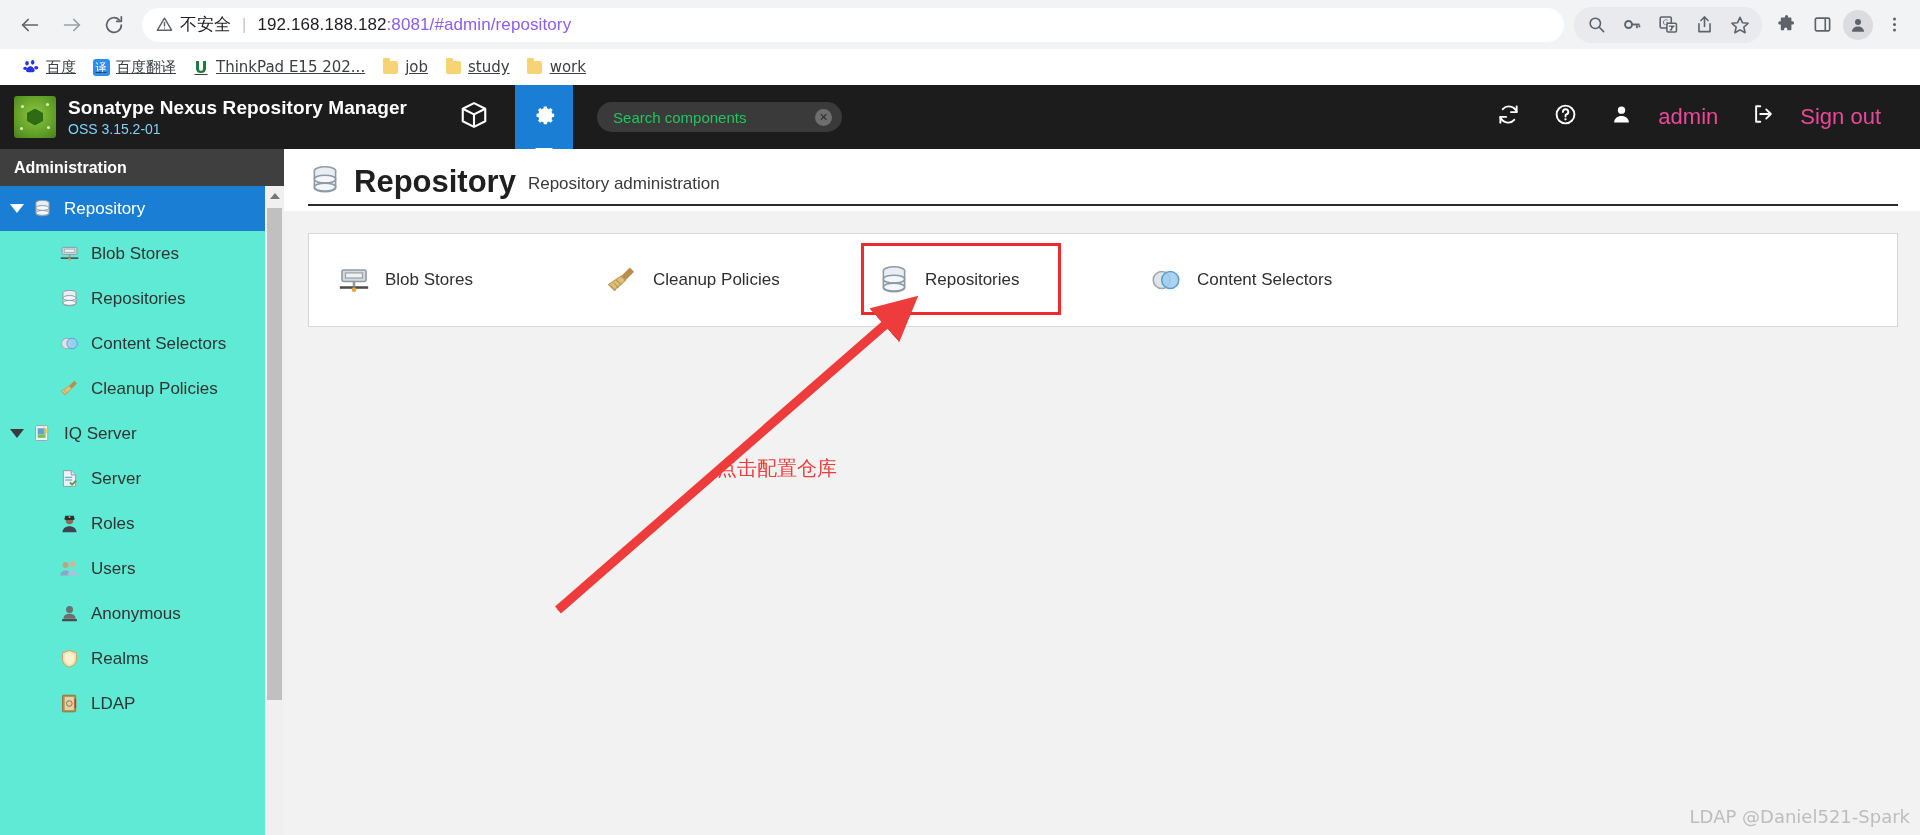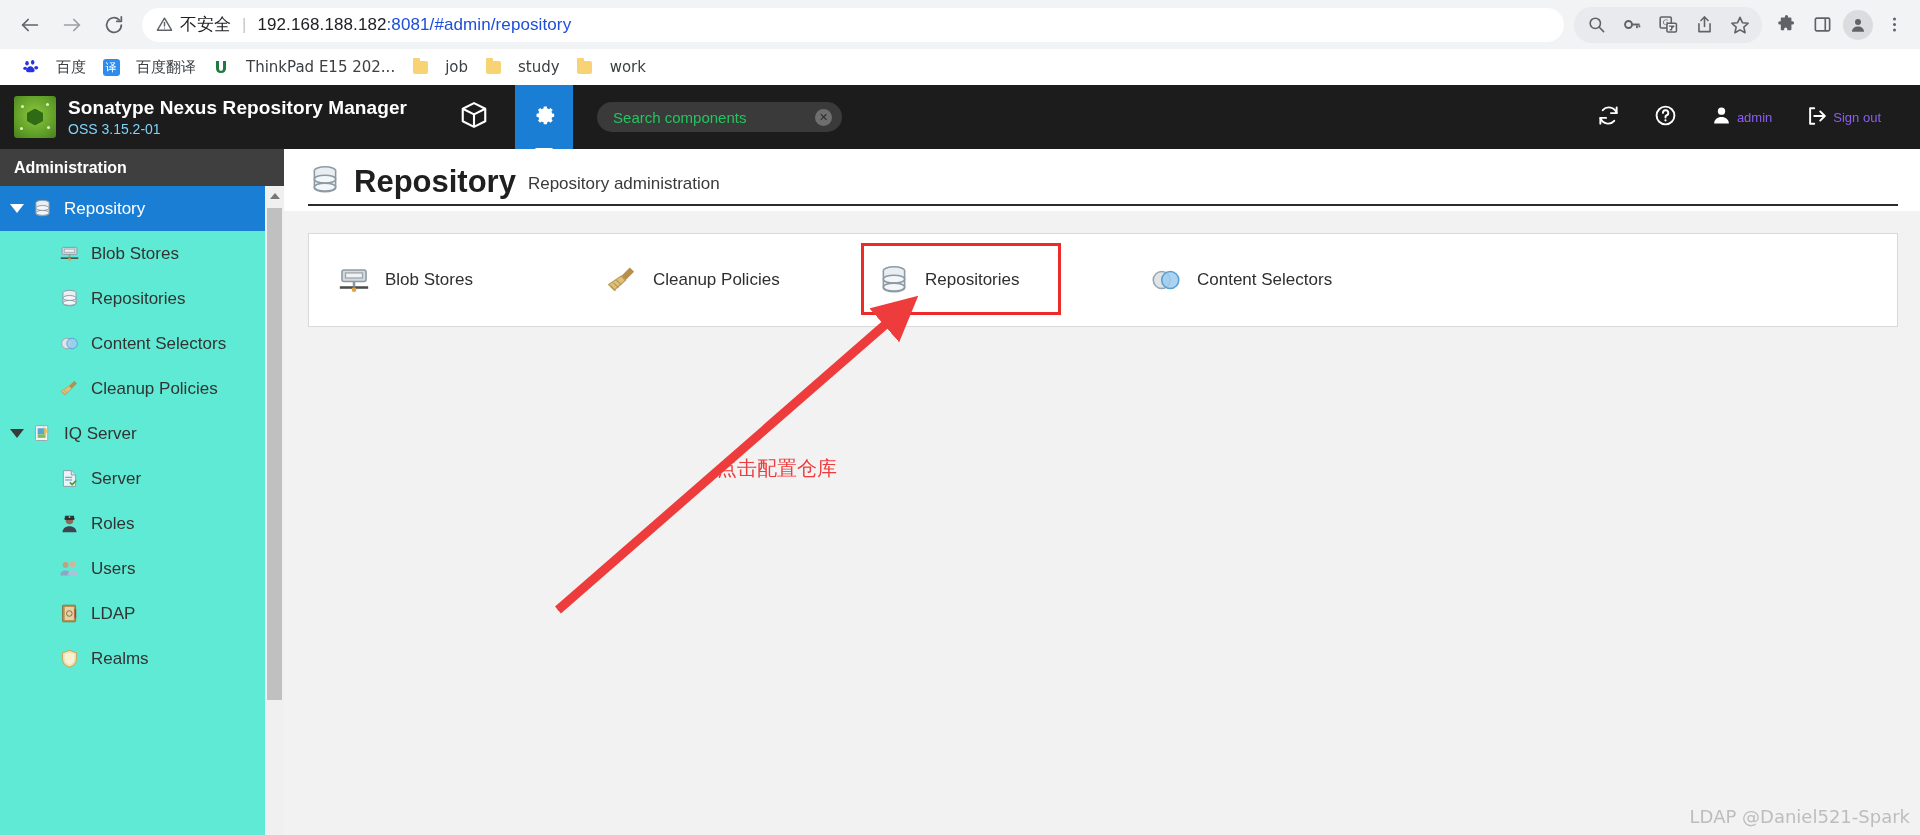--- a/index.html
+++ b/index.html
@@ -28,21 +28,21 @@
     background: #fff; border-radius: 18px;
     display: flex; align-items: center; padding: 0 14px;
     font-size: 17px; color: #202124; overflow: hidden;
   }
   .warn-icon { margin-right: 7px; color: #5f6368; display:flex; align-items:center;}
   .warn-text { font-size: 17px; color: #202124; white-space: nowrap;
                font-family: "DejaVu Sans", sans-serif; }
   .omnibox-sep { margin: 0 11px; color: #c4c7c5; font-size: 17px; }
   .url { white-space: nowrap; font-size: 17px; letter-spacing: 0.1px; }
   .url .host { color: #202124; }
-  .url .rest { color: #1d4ed8; }
+  .url .rest { color: #8b5cf6; }
 
   .tb-right { display: flex; align-items: center; padding-right: 8px; }
   .tb-pill {
     display: flex; align-items: center; background: #e8eaed;
     border-radius: 18px; height: 36px; padding: 0 4px;
   }
   .tb-icon {
     width: 36px; height: 36px; display: flex; align-items: center;
     justify-content: center; color: #5f6368;
   }
@@ -52,24 +52,25 @@
     display: flex; align-items: center; justify-content: center;
   }
 
   
   .bookmarks {
     position: absolute; left: 0; top: 49px; width: 1920px; height: 36px;
     background: #ffffff; display: flex; align-items: center;
     padding-left: 16px; gap: 4px;
   }
   .bm {
-    display: flex; align-items: center; gap: 16px;
+    display: flex; align-items: center; gap: 6px;
     padding: 3px 6px; border-radius: 4px;
     font-size: 15px; color: #3c4043; white-space: nowrap;
     font-family: "DejaVu Sans", sans-serif;
+    text-decoration: underline;
   }
   .bm-ico { width: 18px; height: 18px; display: flex; align-items: center;
             justify-content: center; flex: 0 0 18px; }
   .fav-baidu {
     width: 17px; height: 17px; border-radius: 3px;
     background: #fff; color: #2932e1; font-size: 12px;
     display: flex; align-items: center; justify-content: center; font-weight: bold;
   }
   .fav-fanyi {
     width: 17px; height: 17px; border-radius: 3px; background: #2d8cf0;
@@ -128,22 +129,22 @@
   .nx-clear {
     width: 17px; height: 17px; border-radius: 50%; background: #6e6e6e;
     color: #2b2b2b; font-size: 11px; display: flex; align-items: center;
     justify-content: center; font-weight: bold;
   }
   .nx-right {
     margin-left: auto; display: flex; align-items: center;
     padding-right: 22px; gap: 0;
   }
   .nx-ritem {
-    display: flex; align-items: center; gap: 5px; color: #8b5cf6;
-    font-size: 13px; padding: 0 17px;
+    display: flex; align-items: center; gap: 26px; color: #ec4899;
+    font-size: 22px; padding: 0 17px;
   }
 
   
   .sidebar {
     position: absolute; left: 0; top: 149px; width: 284px; height: 802px;
     background: #5eead4;
   }
   .admin-bar {
     height: 37px; background: #403f3f; color: #fff;
     display: flex; align-items: center; padding-left: 14px;
@@ -569,41 +570,51 @@
           <svg width="21" height="21" viewBox="0 0 24 24">
               <circle cx="7.5" cy="8" r="3.3" fill="#c0a183"></circle>
               <path d="M1.5 20c0-3.6 2.7-5.6 6-5.6s6 2 6 5.6z" fill="#8aa7c4"></path>
               <circle cx="15.5" cy="7" r="3.3" fill="#d4b596"></circle>
               <path d="M10 20c0-3.6 2.4-5.8 5.7-5.8S22 16.4 22 20z" fill="#a9c3d9"></path>
             </svg>
         </span>
         <span>Users</span>
       </div>
 
+      <div class="nav-row child">
+        <span class="nav-ico">
+          <svg width="21" height="21" viewBox="0 0 24 24">
+              <circle cx="12" cy="7.5" r="4" fill="#6e6e6e"></circle>
+              <path d="M5 18c0-3.7 3-5.8 7-5.8s7 2.1 7 5.8z" fill="#6e6e6e"></path>
+              <rect x="3.5" y="18.4" width="17" height="2.4" rx="0.6" fill="#4d4d4d"></rect>
+            </svg>
+        </span>
+        <span>Anonymous</span>
+      </div>
+
+      <div class="nav-row child">
+        <span class="nav-ico">
+          <svg width="21" height="21" viewBox="0 0 24 24">
+              <path d="M12 2.5l8 3v7c0 4.6-3.4 8-8 9.5-4.6-1.5-8-4.9-8-9.5v-7z" fill="#efe2b0" stroke="#c2ab63" stroke-width="1.2"></path>
+              <path d="M12 5l5.5 2v5.4c0 3.3-2.3 5.8-5.5 6.9-3.2-1.1-5.5-3.6-5.5-6.9V7z" fill="#f8f1d4"></path>
+            </svg>
+        </span>
+        <span>Realms</span>
+      </div>
 
       <div class="nav-row child">
         <span class="nav-ico">
           <svg width="21" height="21" viewBox="0 0 24 24">
               <rect x="4" y="2.5" width="15" height="19" rx="1" fill="#b98e4a" stroke="#8a6a35" stroke-width="0.9"></rect>
               <rect x="6.5" y="4.5" width="10.5" height="15" fill="#e4d2a8"></rect>
               <circle cx="11.8" cy="12" r="3.2" fill="none" stroke="#8a6a35" stroke-width="1.1"></circle>
               <rect x="17.8" y="7" width="1.8" height="10" fill="#c0392b"></rect>
             </svg>
         </span>
         <span>LDAP</span>
-      </div>
-
-      <div class="nav-row child">
-        <span class="nav-ico">
-          <svg width="21" height="21" viewBox="0 0 24 24">
-              <path d="M12 2.5l8 3v7c0 4.6-3.4 8-8 9.5-4.6-1.5-8-4.9-8-9.5v-7z" fill="#efe2b0" stroke="#c2ab63" stroke-width="1.2"></path>
-              <path d="M12 5l5.5 2v5.4c0 3.3-2.3 5.8-5.5 6.9-3.2-1.1-5.5-3.6-5.5-6.9V7z" fill="#f8f1d4"></path>
-            </svg>
-        </span>
-        <span>Realms</span>
       </div>
 
     </div>
 
     <div class="sb-scrollbar">
       <div class="sb-up">
           <i></i>
         </div>
       <div class="sb-thumb"></div>
     </div>

